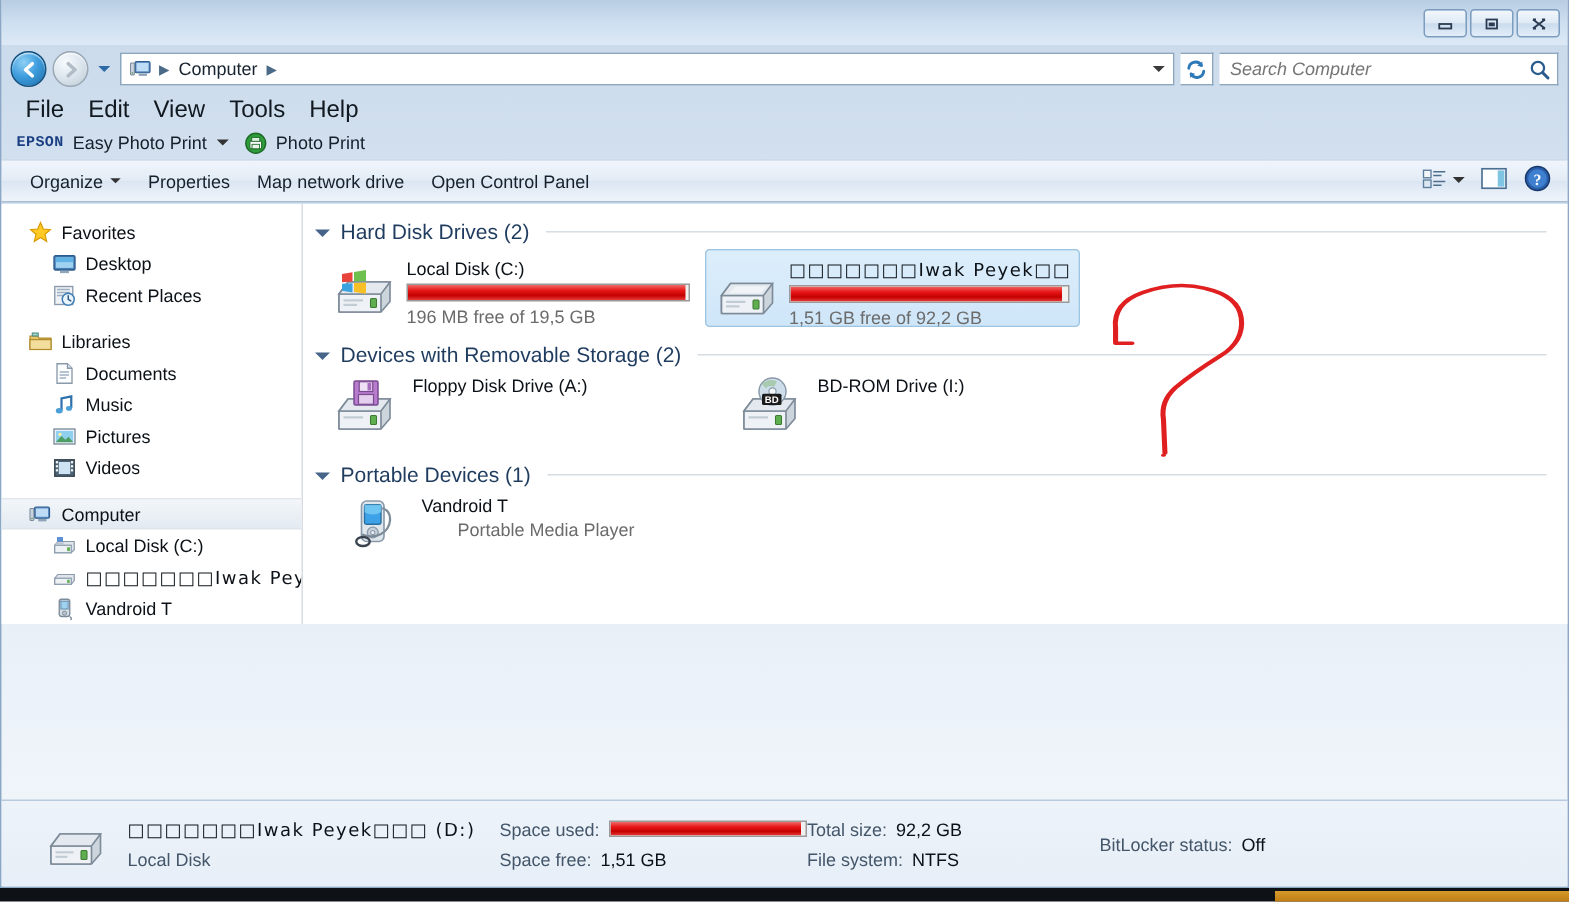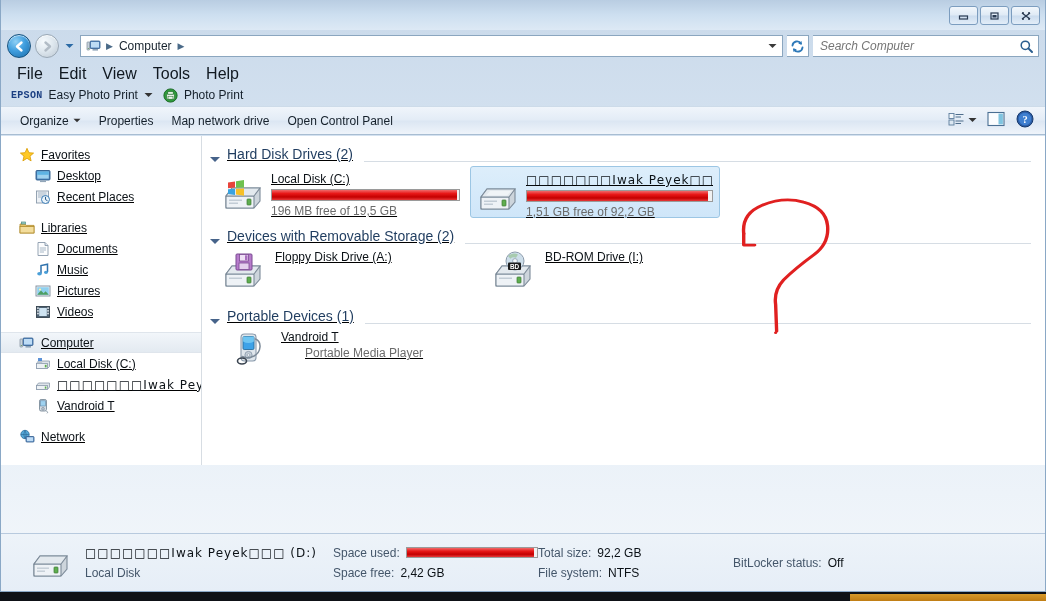--- a/index.html
+++ b/index.html
@@ -126,23 +126,22 @@
     font-size: 12px; color: #15202b; padding: 4px 9px;
     display: flex; align-items: center; gap: 4px; white-space: nowrap;
   }
   .cmd-caret { font-size: 8px; color: #2b4a69; }
   #cmdspacer { flex: 1 1 auto; }
   .cmdicon { padding: 3px 5px; display: flex; align-items: center; gap: 3px; }
 
   
   #body {
     position: absolute; left: 0; top: 136px; right: 0;
-    height: 329px; display: flex;
+    height: 280px; display: flex;
     background: #fff;
-    text-decoration: underline;
   }
 
   
   #navpane {
     width: 201px; flex: 0 0 201px;
     background: #fff;
     border-right: 1px solid #d7dde3;
     padding-top: 8px;
     overflow: hidden;
     position: relative;
@@ -163,21 +162,21 @@
   .navicon { width: 16px; height: 16px; flex: 0 0 16px; display: block; }
   .navlabel { overflow: hidden; text-overflow: clip; }
 
   
   #content {
     flex: 1 1 auto; background: #fff; position: relative;
     overflow: hidden; padding: 6px 0 0 0;
   }
   .section { margin: 0 0 4px 0; }
   .secthead {
-    display: flex; align-items: flex-end; gap: 7px;
+    display: flex; align-items: center; gap: 7px;
     padding: 4px 14px 4px 8px; font-size: 14px; color: #1f3c5f;
   }
   .secthead .tri {
     width: 0; height: 0; border-left: 5px solid transparent;
     border-right: 5px solid transparent; border-top: 5px solid #46638a;
     margin-top: 2px; flex: 0 0 auto;
   }
   .secthead .sectlabel { white-space: nowrap; }
   .secthead .rule {
     flex: 1 1 auto; height: 1px; background: #d6dde4; margin-left: 4px;
@@ -754,21 +753,21 @@
 
       <div class="detcol" id="det-col2">
         <div class="detline">
           <span class="detlabel">Space used:</span>
           <span id="det-usagebar">
             <span id="det-usagefill" style="width: 98%;"></span>
           </span>
         </div>
         <div class="detline">
           <span class="detlabel">Space free:</span>
-          <span class="detval">2,42 GB</span>
+          <span class="detval">1,51 GB</span>
         </div>
       </div>
 
       <div class="detcol" id="det-col3">
         <div class="detline">
           <span class="detlabel">Total size:</span>
           <span class="detval">92,2 GB</span>
         </div>
         <div class="detline">
           <span class="detlabel">File system:</span>

